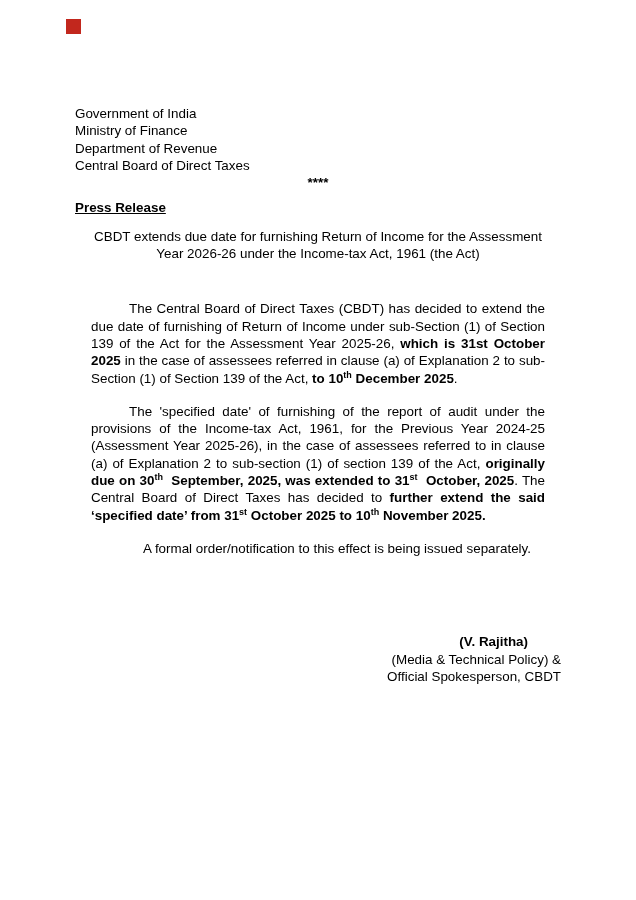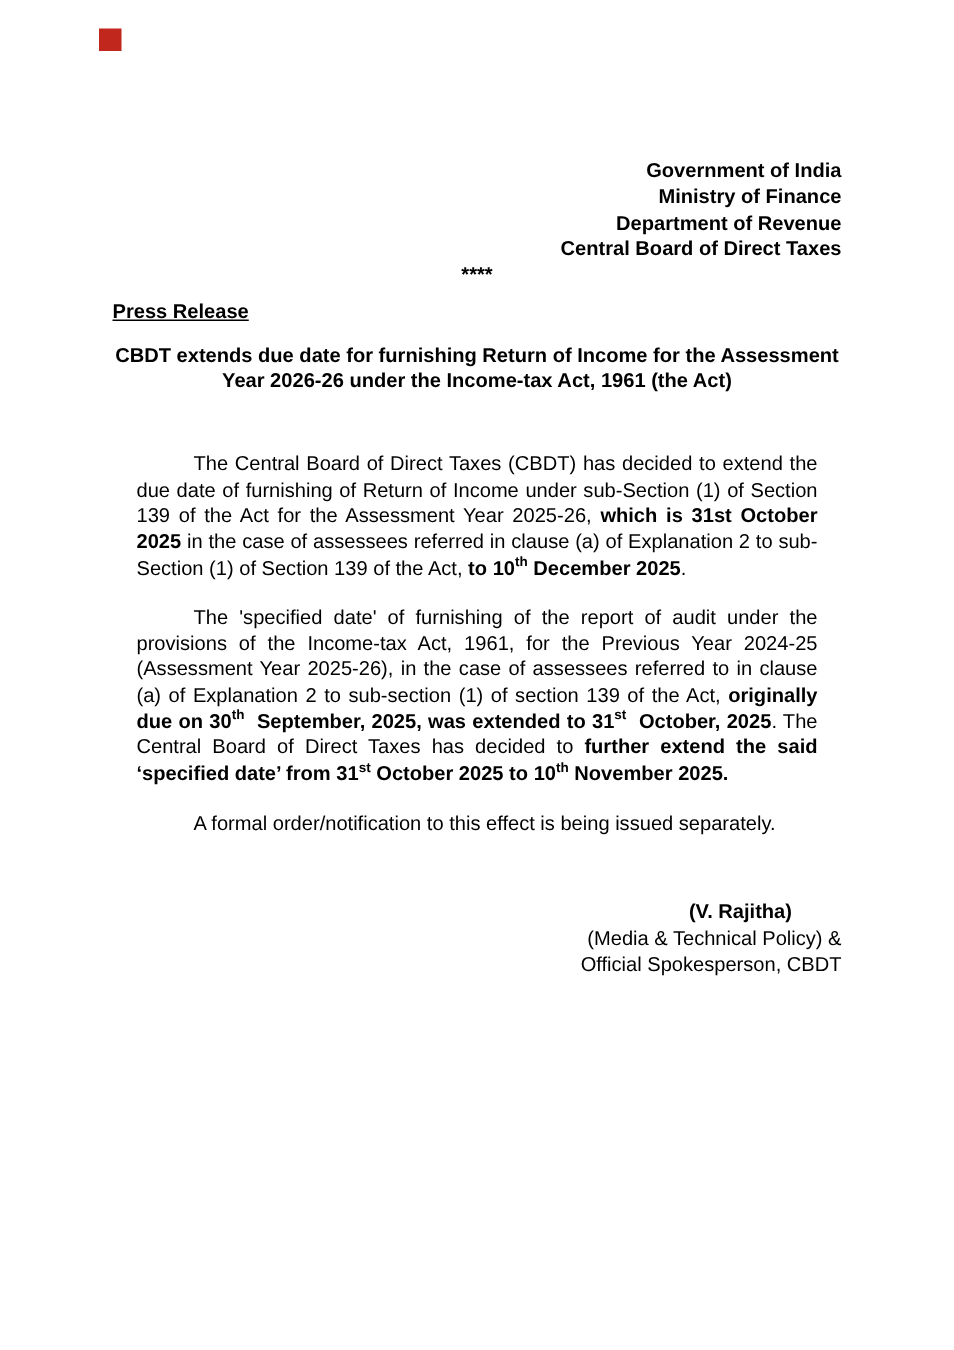--- a/index.html
+++ b/index.html
@@ -25,57 +25,57 @@
     width: 15px;
     height: 15px;
   }
   .doc {
     position: absolute;
     left: 75px;
     top: 105px;
     width: 486px;
   }
   .letterhead {
-    text-align: right;
-    font-weight: bold;
+    text-align: left;
+    font-weight: normal;
   }
   .separator {
     text-align: center;
     font-weight: bold;
   }
   .dateline {
     text-align: right;
   }
   .press {
     margin-top: 8px;
     text-align: left;
     font-weight: bold;
     text-decoration: underline;
   }
   .title {
     margin-top: 11px;
     text-align: center;
-    font-weight: bold;
+    font-weight: normal;
   }
   .para {
     margin: 16px;
     text-align: justify;
     text-indent: 38px;
   }
   .p1 { margin-top: 38px; }
   .p2 { margin-top: 8px; }
-  .p3 { margin-top: 13px; text-align: left; }
+  .p3 { margin-top: 13px; text-align: center; }
   .b { font-weight: bold; }
   sup {
     font-size: 9px;
     line-height: 0;
     vertical-align: super;
   }
   .signature {
-    margin-top: 42px;
+    margin-top: 76px;
     text-align: right;
   }
   .sig-name {
     padding-right: 33px;
   }
 </style>
 </head>
 <body>
 
 <div class="page">

